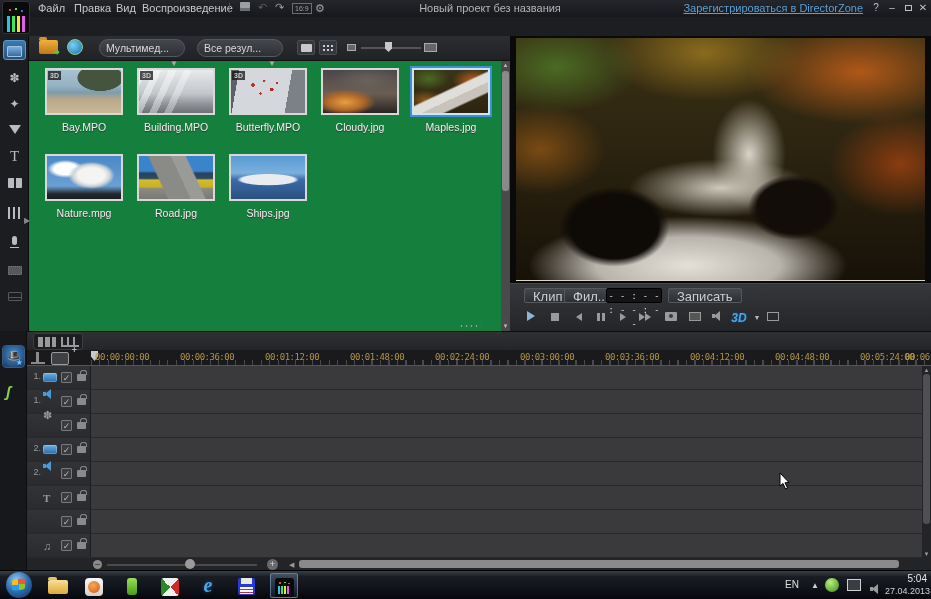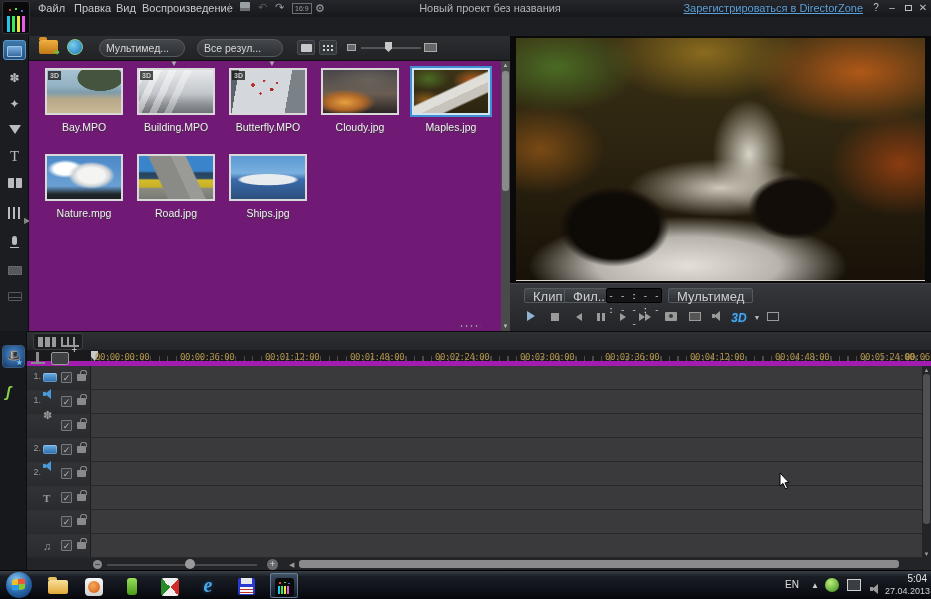--- a/index.html
+++ b/index.html
@@ -48,21 +48,21 @@
     background:linear-gradient(90deg,#b8bcc0 0 2px,transparent 2px 5px,#b8bcc0 5px 7px,transparent 7px 10px,#b8bcc0 10px 12px,transparent 12px);
   }
   .mic-glyph { width:5px; height:9px; background:#b8bcc0; border-radius:3px; position:relative; }
   .mic-glyph::after { content:""; position:absolute; left:-2px; bottom:-3px; width:9px; height:3px; border-bottom:1px solid #b8bcc0; }
   .film-glyph { width:14px; height:9px; background:#55585c; border-radius:1px; border:1px dotted #77797c; }
   .sub-glyph { width:14px; height:9px; border:1px solid #55585c; border-radius:1px;
     background:linear-gradient(180deg,transparent 4px,#55585c 4px 5px,transparent 5px 7px,#55585c 7px 8px,transparent 8px); }
   #sidebar-expander { position:absolute; left:24px; top:180px; color:#888; font-size:8px; }
 
   
-  #library { position:absolute; left:29px; top:36px; width:481px; height:295px; background:#701a75; }
+  #library { position:absolute; left:29px; top:36px; width:481px; height:295px; background:#15803d; }
   #lib-toolbar { position:absolute; left:0; top:0; width:481px; height:25px; background:linear-gradient(180deg,#2c2e32,#202226); border-bottom:1px solid #111; }
   .folder-icon { position:absolute; left:10px; top:4px; width:19px; height:14px; background:linear-gradient(180deg,#f0b040,#c07818); border-radius:2px; }
   .folder-icon::before { content:""; position:absolute; left:0; top:-3px; width:8px; height:3px; background:#d89028; border-radius:2px 2px 0 0; }
   .folder-icon::after { content:"➜"; position:absolute; right:-2px; bottom:-3px; color:#5ad04a; font-size:9px; }
   .globe-icon { position:absolute; left:38px; top:3px; width:16px; height:16px; border-radius:50%;
     background:radial-gradient(circle at 35% 35%,#7ad0f0,#1a70b0); border:1px solid #8ad08a; }
   .lib-dd { position:absolute; top:3px; height:18px; background:linear-gradient(180deg,#44474c,#2c2f33);
     border:1px solid #56595e; border-radius:9px; font-size:10.5px; color:#d8d8d8; line-height:16px; padding:0 6px; }
   .lib-dd .dd-arrow { float:right; margin-left:8px; color:#aaa; font-size:8px; }
   #dd-type { left:70px; width:86px; }
@@ -176,21 +176,21 @@
   #tl-toggle .ic.time { left:27px; border-bottom:2px solid #9a9a9a; background:linear-gradient(90deg,#9a9a9a 0 2px,transparent 2px 6px,#9a9a9a 6px 8px,transparent 8px 12px,#9a9a9a 12px 14px,transparent 14px); }
   #tl-hint { position:absolute; left:92px; top:3px; font-size:11px; color:#d8d8d8; }
 
   #tool-strip { position:absolute; left:0; top:331px; width:27px; height:239px; background:#17181b; border-right:1px solid #0c0d0f; }
   #wizard-icon { position:absolute; left:2px; top:14px; width:23px; height:23px; border-radius:4px;
     background:radial-gradient(circle at 50% 40%,#4a90d8,#14365e); border:1px solid #3a5a80; }
   #wizard-icon::before { content:"🎩"; position:absolute; left:4px; top:3px; font-size:11px; filter:grayscale(1) brightness(1.6); }
   #wizard-icon::after { content:"★"; position:absolute; right:1px; bottom:0px; font-size:8px; color:#7ac0f0; }
   #slideshow-icon { position:absolute; left:6px; top:52px; width:15px; height:18px; color:#8ad04a; font-size:15px; font-style:italic; font-weight:bold; }
 
-  #ruler { position:absolute; left:27px; top:350px; width:904px; height:16px; background:#1a1a1c; border-bottom:5px solid #a21caf; }
+  #ruler { position:absolute; left:27px; top:350px; width:904px; height:16px; background:#1a1a1c; border-bottom:1px solid #a21caf; }
   .ruler-tools { position:absolute; top:2px; height:12px; }
   #rt-select { left:4px; width:14px; border-bottom:2px solid #8a8a8a; background:linear-gradient(90deg,transparent 0 5px,#8a8a8a 5px 8px,transparent 8px); }
   #rt-frame { left:24px; width:18px; height:13px; border:1px solid #9a9a9a; background:#3e4044; border-radius:2px; }
   #rt-addtrack { left:48px; width:16px; height:12px; background:#55585c; border-radius:1px; position:relative; }
   #rt-addtrack::after { content:"+"; position:absolute; right:-2px; bottom:-3px; color:#b8b8b8; font-size:9px; font-weight:bold; }
   .ruler-ticks { position:absolute; left:64px; right:0; bottom:0; height:5px;
     background-image:repeating-linear-gradient(90deg,#4a4a4e 0 1px,transparent 1px 8.5px); }
   .ruler-label { position:absolute; top:2px; font-size:9px; color:#b0944a; font-family:"DejaVu Sans Mono", monospace; letter-spacing:-0.5px; }
   #playhead { position:absolute; left:64px; top:1px; width:7px; height:10px; background:#c8c8c8;
     clip-path:polygon(0 0,100% 0,100% 55%,50% 100%,0 55%); }
@@ -381,21 +381,21 @@
     </div>
     <div id="lib-grab"></div>
   </div>
 
   <div id="preview">
     <div id="preview-image"></div>
     <div id="preview-ctrl">
       <span class="pv-tab" style="left:14px">Клип</span>
       <span class="pv-tab" style="left:54px">Фил...</span>
       <span id="pv-timecode">- - : - - : - - : - -</span>
-      <span class="pv-tab" id="pv-fit">Мультимед</span>
+      <span class="pv-tab" id="pv-fit">Записать</span>
       <span class="pv-btn" style="left:12px"><span class="tri r"></span></span>
       <span class="pv-btn" style="left:36px"><span class="stop-sq"></span></span>
       <span class="pv-btn" style="left:60px"><span class="tri l sm"></span></span>
       <span class="pv-btn" style="left:82px"><span style="display:inline-block;width:8px;height:8px;border-left:3px solid #9a9a9a;border-right:3px solid #9a9a9a"></span></span>
       <span class="pv-btn" style="left:104px"><span class="tri r sm"></span></span>
       <span class="pv-btn" style="left:126px"><span class="tri r sm"></span><span class="tri r sm"></span></span>
       <span class="pv-btn" style="left:152px"><span class="cam-glyph"></span></span>
       <span class="pv-btn" style="left:176px"><span class="win-glyph"></span></span>
       <span class="pv-btn" style="left:198px"><span class="spk-glyph"></span></span>
       <span class="pv-btn" id="pv-3d" style="left:220px">3D</span>

